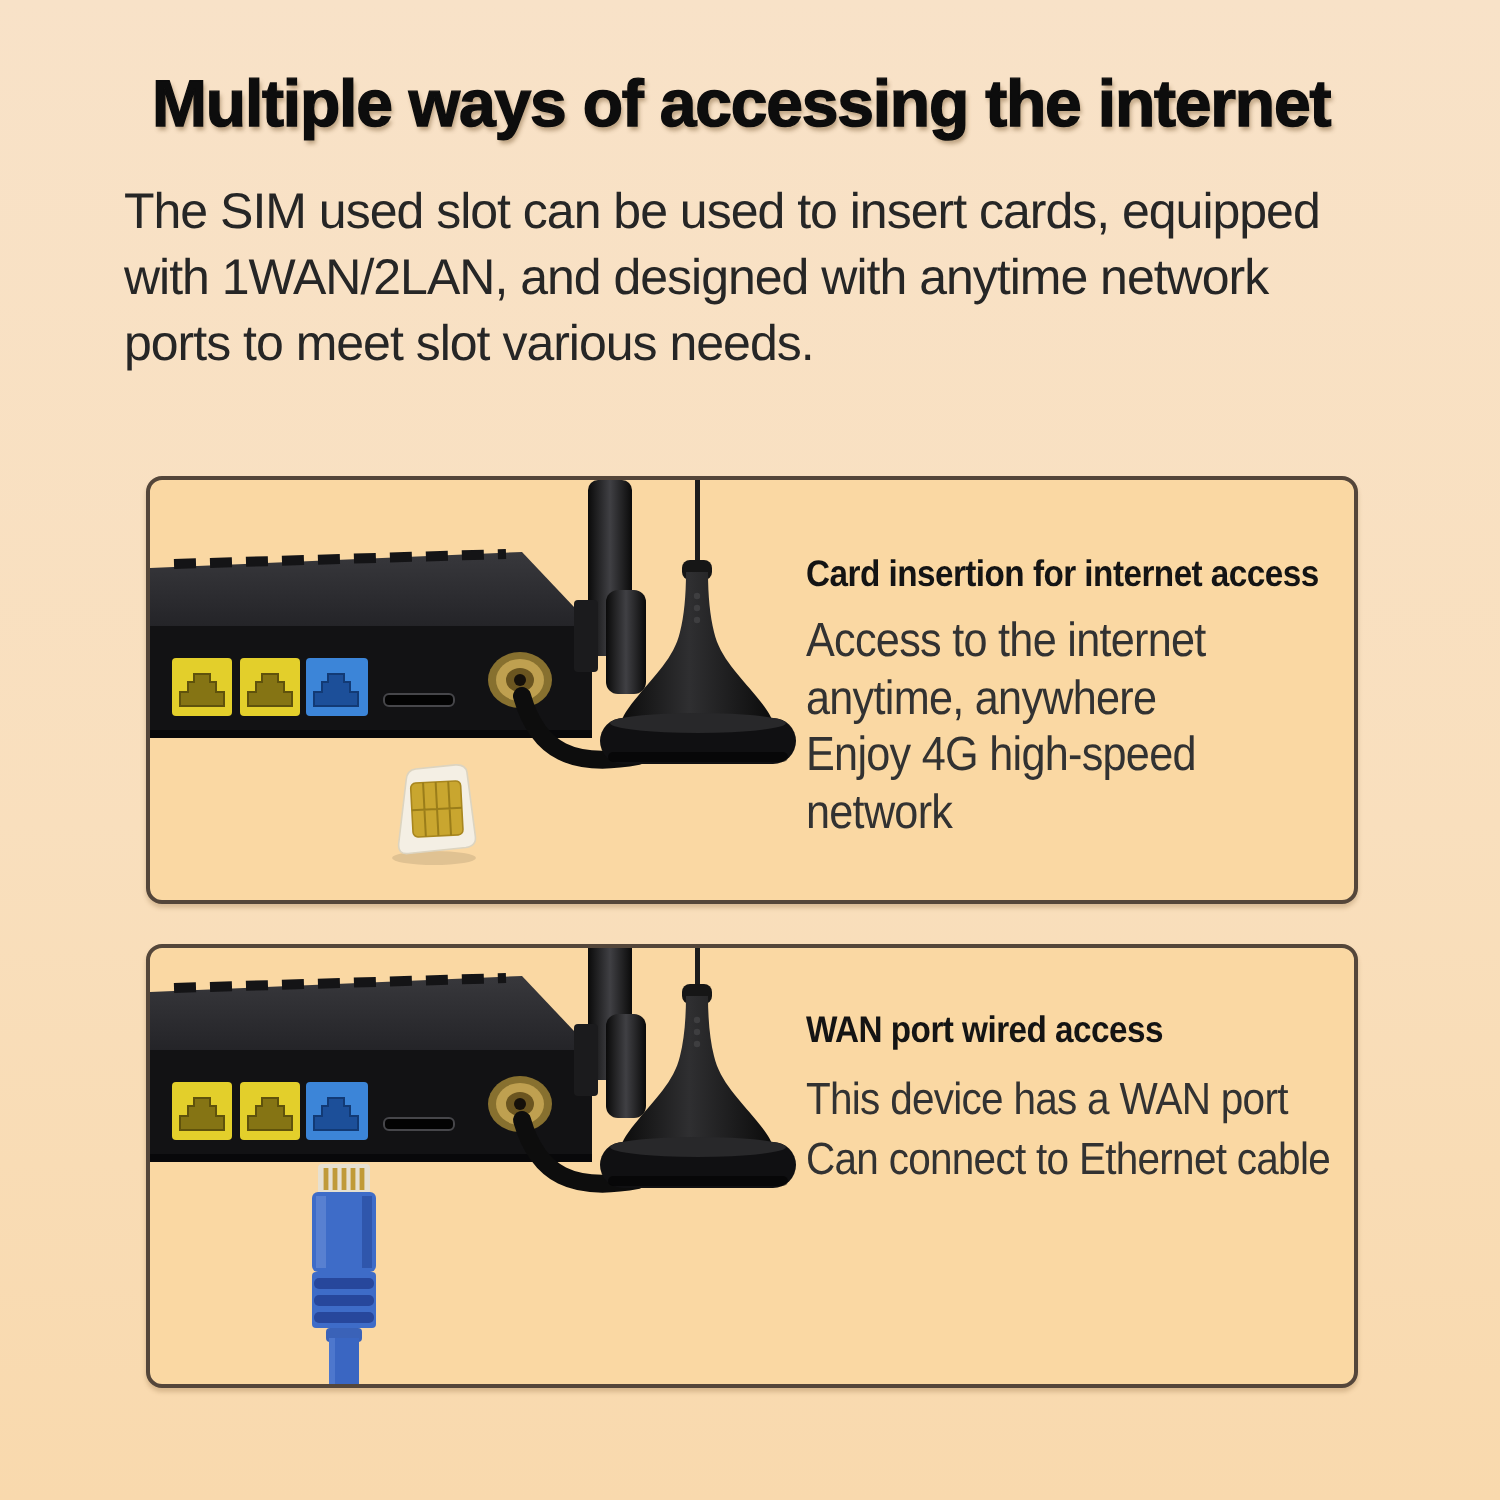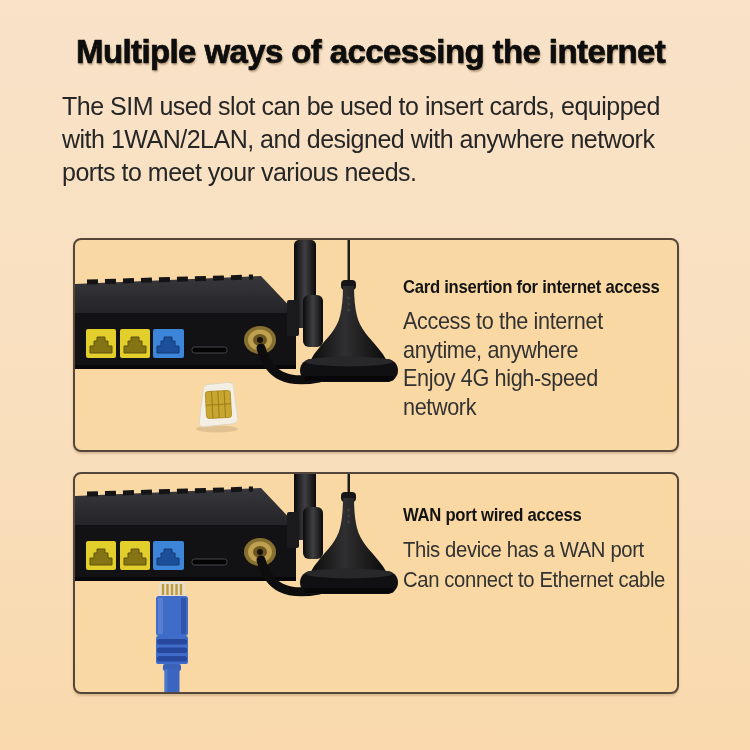--- a/index.html
+++ b/index.html
@@ -46,22 +46,22 @@
   .f-sim-gold{fill:var(--sim-gold);}
   .f-cable-blue{fill:var(--cable-blue);}
 </style>
 </head>
 <body>
 
 <div class="page-title">Multiple ways of accessing the internet</div>
 
 <div class="intro">
   <div class="intro-line">The SIM used slot can be used to insert cards, equipped</div>
-  <div class="intro-line">with 1WAN/2LAN, and designed with anywhere network</div>
-  <div class="intro-line">ports to meet your various needs.</div>
+  <div class="intro-line">with 1WAN/2LAN, and designed with anytime network</div>
+  <div class="intro-line">ports to meet slot various needs.</div>
 </div>
 
 <div class="card card-1">
   <svg width="602" height="210" viewBox="0 0 602 210">
     <defs>
       <linearGradient id="gCyl" x1="0" y1="0" x2="1" y2="0">
         <stop offset="0" stop-color="#0a0a0a"></stop>
           <stop offset=".5" stop-color="#404044"></stop>
           <stop offset="1" stop-color="#0a0a0a"></stop>
       </linearGradient>

